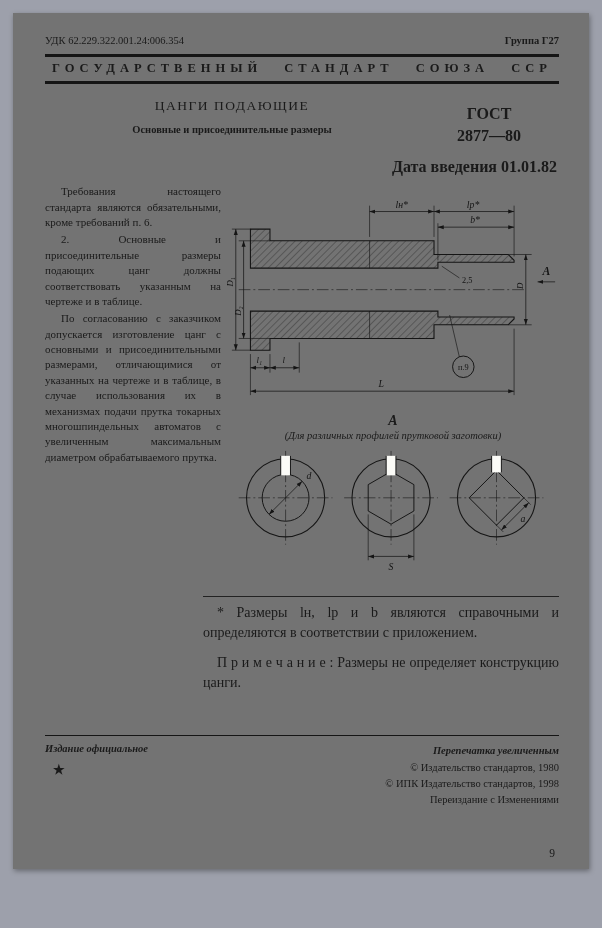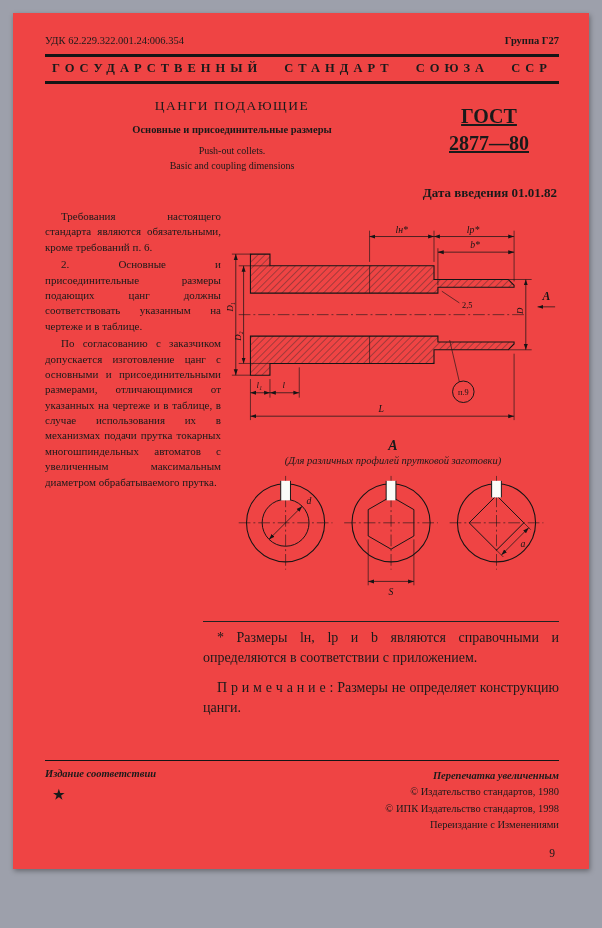--- a/index.html
+++ b/index.html
@@ -2,38 +2,38 @@
 <html><head>
 <meta charset="utf-8">
 <style>
   html,body{margin:0;padding:0;}
   body{
     width:602px;height:928px;background:#9da0ab;position:relative;
     font-family:"Liberation Serif","DejaVu Serif",serif;color:#1a1a1a;
   }
   .page{
     position:absolute;left:13px;top:13px;width:576px;height:856px;
-    background:#ef4444;box-sizing:border-box;padding:22px 30px 0 32px;
+    background:#737373;box-sizing:border-box;padding:22px 30px 0 32px;
     box-shadow:1px 2px 5px rgba(0,0,0,.35);overflow:hidden;
   }
   .top-row{display:flex;justify-content:space-between;font-size:10.5px;}
   .top-row .group{font-weight:bold;}
   .banner{margin-top:8px;}
   .banner .rule{height:3px;background:#151515;}
   .banner .text{
     text-align:center;font-weight:bold;font-size:12.5px;
     letter-spacing:5px;word-spacing:14px;padding:4px 0 5px;white-space:nowrap;
   }
   .head-row{display:flex;margin-top:14px;}
   .title-block{flex:1;text-align:center;}
   .doc-title{font-weight:normal;font-size:13.5px;letter-spacing:1.5px;}
   .doc-subtitle{font-weight:bold;font-size:10.5px;margin-top:10px;}
   .doc-en{font-size:10px;margin-top:9px;line-height:1.45;}
-  .gost-block{width:140px;text-align:center;font-weight:bold;font-size:20px;padding-top:5px;line-height:1.35;text-decoration:underline;}
-  .date-row{text-align:right;font-size:13px;font-weight:bold;margin-top:12px;padding-right:2px;}
+  .gost-block{width:140px;text-align:center;font-weight:bold;font-size:16px;padding-top:5px;line-height:1.35;}
+  .date-row{text-align:right;font-size:16px;font-weight:bold;margin-top:12px;padding-right:2px;}
   .main-row{display:flex;margin-top:8px;}
   .text-col{width:198px;font-size:11px;line-height:1.4;text-align:justify;}
   .text-col p{margin:0 0 2px;text-indent:16px;}
   .draw-col{flex:1;padding-left:6px;}
   .view-label{text-align:center;font-style:italic;font-weight:bold;font-size:14px;margin-top:6px;}
   .caption{text-align:center;font-style:italic;font-size:10.5px;margin-top:1px;}
   .footnote-block{
     margin-left:auto;width:356px;border-top:1px solid #222;
     margin-top:16px;padding-top:6px;font-size:14px;line-height:1.45;
   }
@@ -71,24 +71,20 @@
   <div class="banner">
     <div class="rule"></div>
     <div class="text">ГОСУДАРСТВЕННЫЙ СТАНДАРТ СОЮЗА ССР</div>
     <div class="rule"></div>
   </div>
 
   <div class="head-row">
     <div class="title-block">
       <div class="doc-title">ЦАНГИ ПОДАЮЩИЕ</div>
       <div class="doc-subtitle">Основные и присоединительные размеры</div>
-      <div class="doc-en">
-        <div>Push-out collets.</div>
-        <div>Basic and coupling dimensions</div>
-      </div>
     </div>
     <div class="gost-block">
       <div>ГОСТ</div>
       <div>2877—80</div>
     </div>
   </div>
 
   <div class="date-row">Дата введения 01.01.82</div>
 
   <div class="main-row">
@@ -217,21 +213,21 @@
 
   <div class="footnote-block">
     <p>* Размеры lн, lр и b являются справочными и определяются в соответствии с приложением.</p>
     <p class="note">П р и м е ч а н и е :  Размеры не определяет конструкцию цанги.</p>
   </div>
 
   <hr class="footer-rule">
 
   <div class="footer-row">
     <div class="footer-left">
-      <div>Издание соответствии</div>
+      <div>Издание официальное</div>
       <div class="star">★</div>
     </div>
     <div class="footer-right">
       <div class="reprint">Перепечатка увеличенным</div>
       <div>© Издательство стандартов, 1980</div>
       <div>© ИПК Издательство стандартов, 1998</div>
       <div>Переиздание с Изменениями</div>
     </div>
   </div>
 

